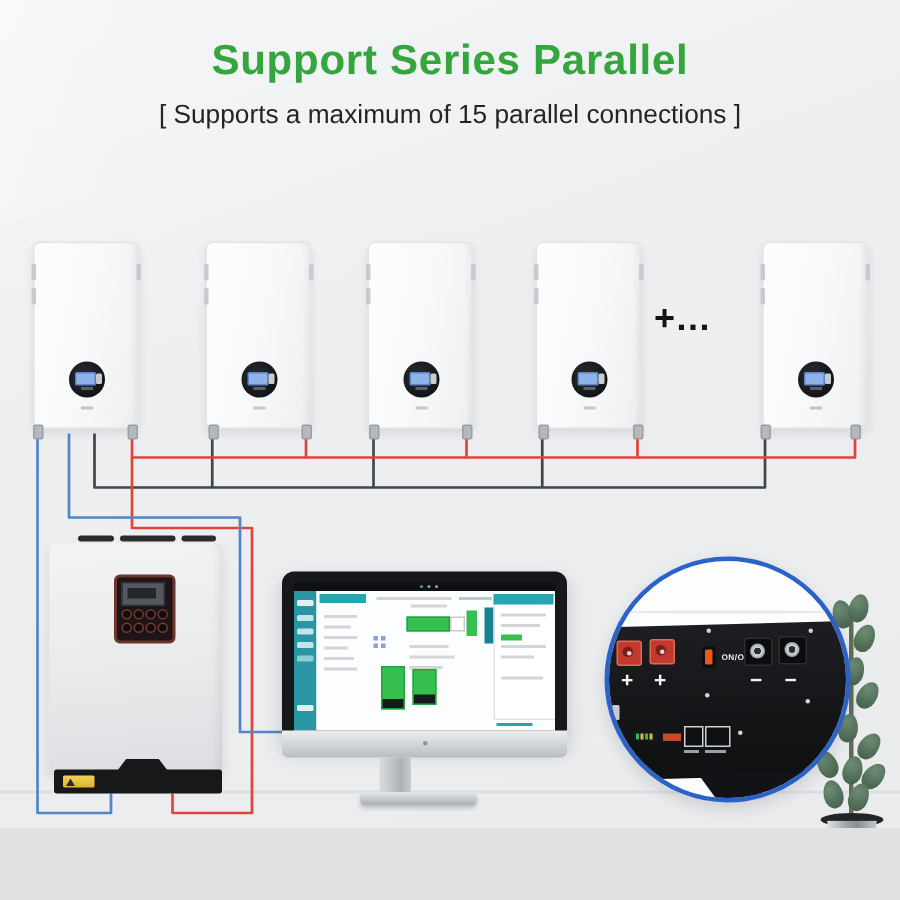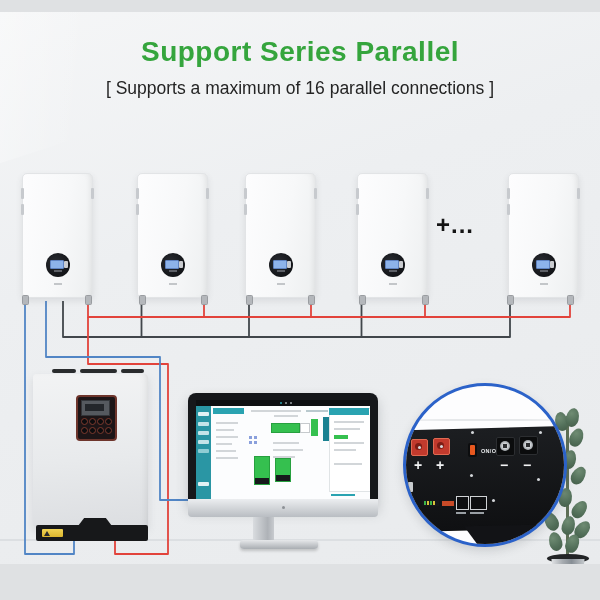--- a/index.html
+++ b/index.html
@@ -1,17 +1,17 @@
 <!DOCTYPE html>
 <html><head>
 <meta charset="utf-8">
 <style>
   html,body{margin:0;padding:0;background:#dfe1e3;}
   #stage{
-    position:relative;width:600px;height:552px;margin:12px auto;overflow:hidden;
+    position:relative;width:600px;height:552px;margin:0 auto;overflow:hidden;
     background:linear-gradient(160deg,#f5f6f7 0%,#edeff1 38%,#e9ebed 100%);
     font-family:"Liberation Sans","DejaVu Sans",sans-serif;
   }
   .abs{position:absolute;}
   
   .title{left:0;top:24px;width:600px;text-align:center;font-size:28px;font-weight:800;
          color:#35a53d;letter-spacing:.5px;}
   .subtitle{left:0;top:66px;width:600px;text-align:center;font-size:17.5px;font-weight:500;color:#242424;}
   
   .streak{left:-120px;top:-60px;width:340px;height:190px;background:linear-gradient(115deg,rgba(255,255,255,.85),rgba(255,255,255,0) 60%);transform:rotate(-18deg);}
@@ -114,21 +114,21 @@
 
   <div class="abs streak"></div>
 
   <div class="abs wall-line"></div>
   <div class="abs shelf-hi"></div>
   <div class="abs shelf-mid"></div>
   <div class="abs shelf-dark"></div>
   <div class="abs shelf-low"></div>
 
   <div class="abs title">Support Series Parallel</div>
-  <div class="abs subtitle">[ Supports a maximum of 16 parallel connections ]</div>
+  <div class="abs subtitle">[ Supports a maximum of 15 parallel connections ]</div>
 
   <svg class="abs wires" width="600" height="600">
 
     <g stroke="#41464b" stroke-width="1.8" fill="none" stroke-linejoin="round">
       <path d="M63 289 V325 H510 V291"></path>
       <path d="M141.5 291 V325"></path>
         <path d="M249 291 V325"></path>
         <path d="M361.5 291 V325"></path>
     </g>
 

